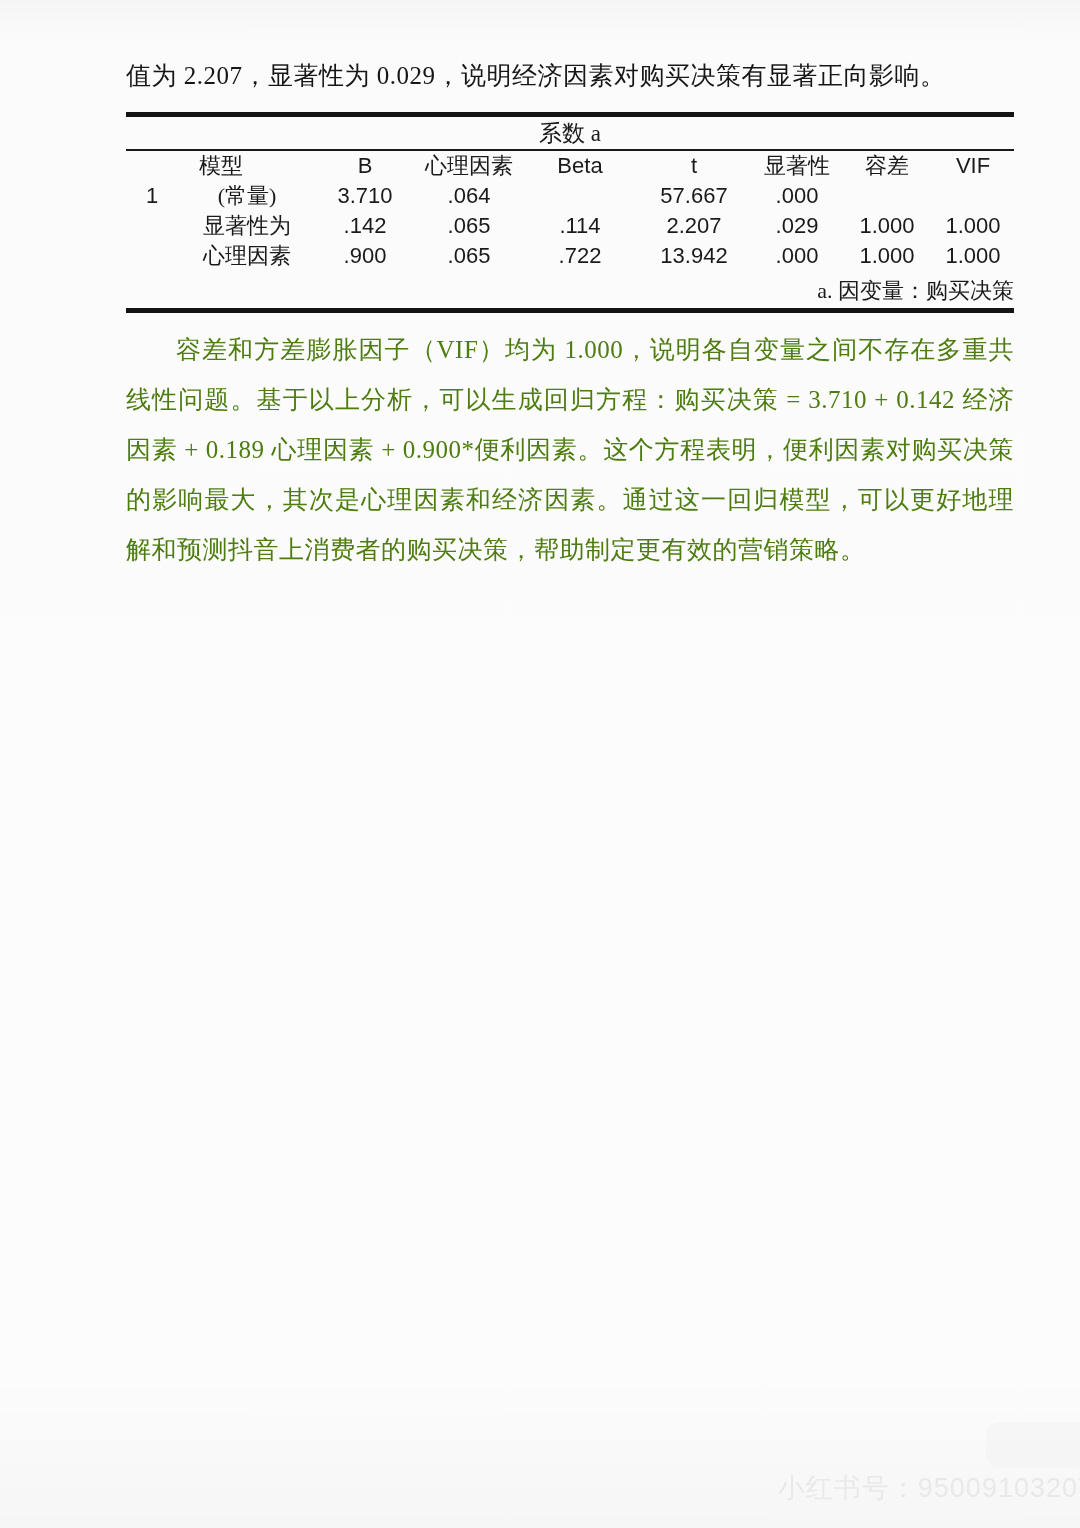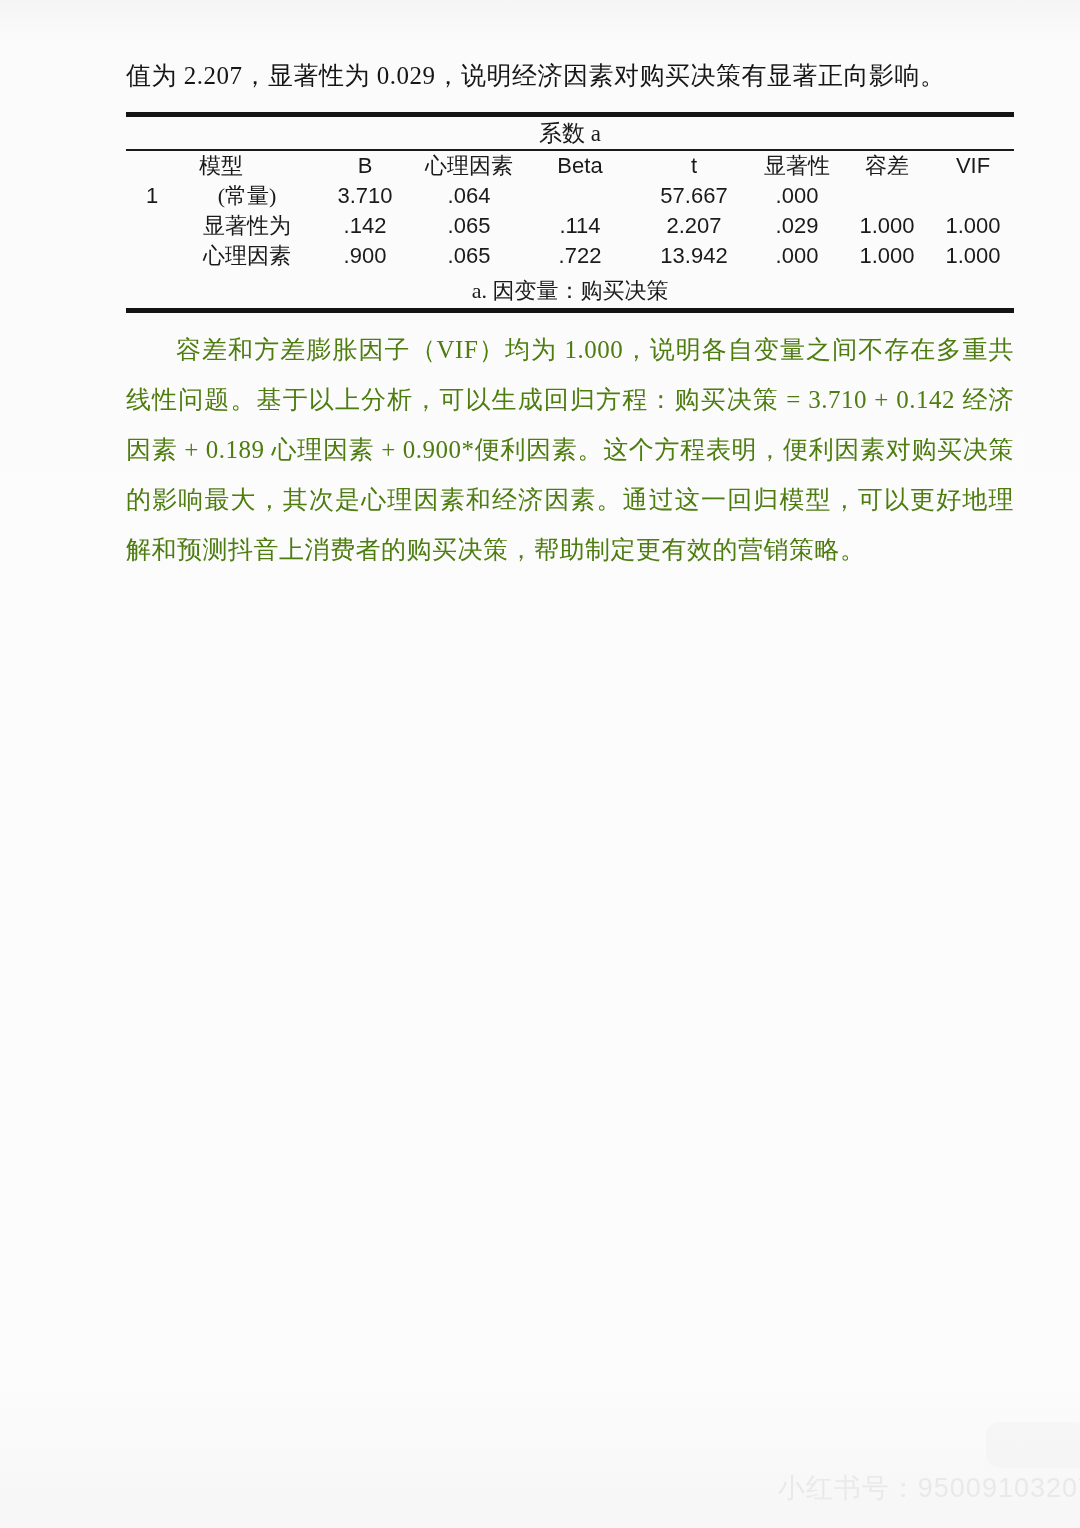--- a/index.html
+++ b/index.html
@@ -61,21 +61,21 @@
     font-size: 23px;
   }
   table.coef .num {
     font-family: "Liberation Sans", "DejaVu Sans", sans-serif;
     font-size: 22px;
   }
   table.coef .latin {
     font-family: "Liberation Sans", "DejaVu Sans", sans-serif;
   }
   table.coef .footnote-cell {
-    text-align: center;
+    text-align: right;
     height: 34px;
     font-size: 22px;
     padding-top: 3px;
   }
   
   .analysis {
     margin-top: 12px;
     font-size: 25px;
     line-height: 50px;
     text-align: justify;

